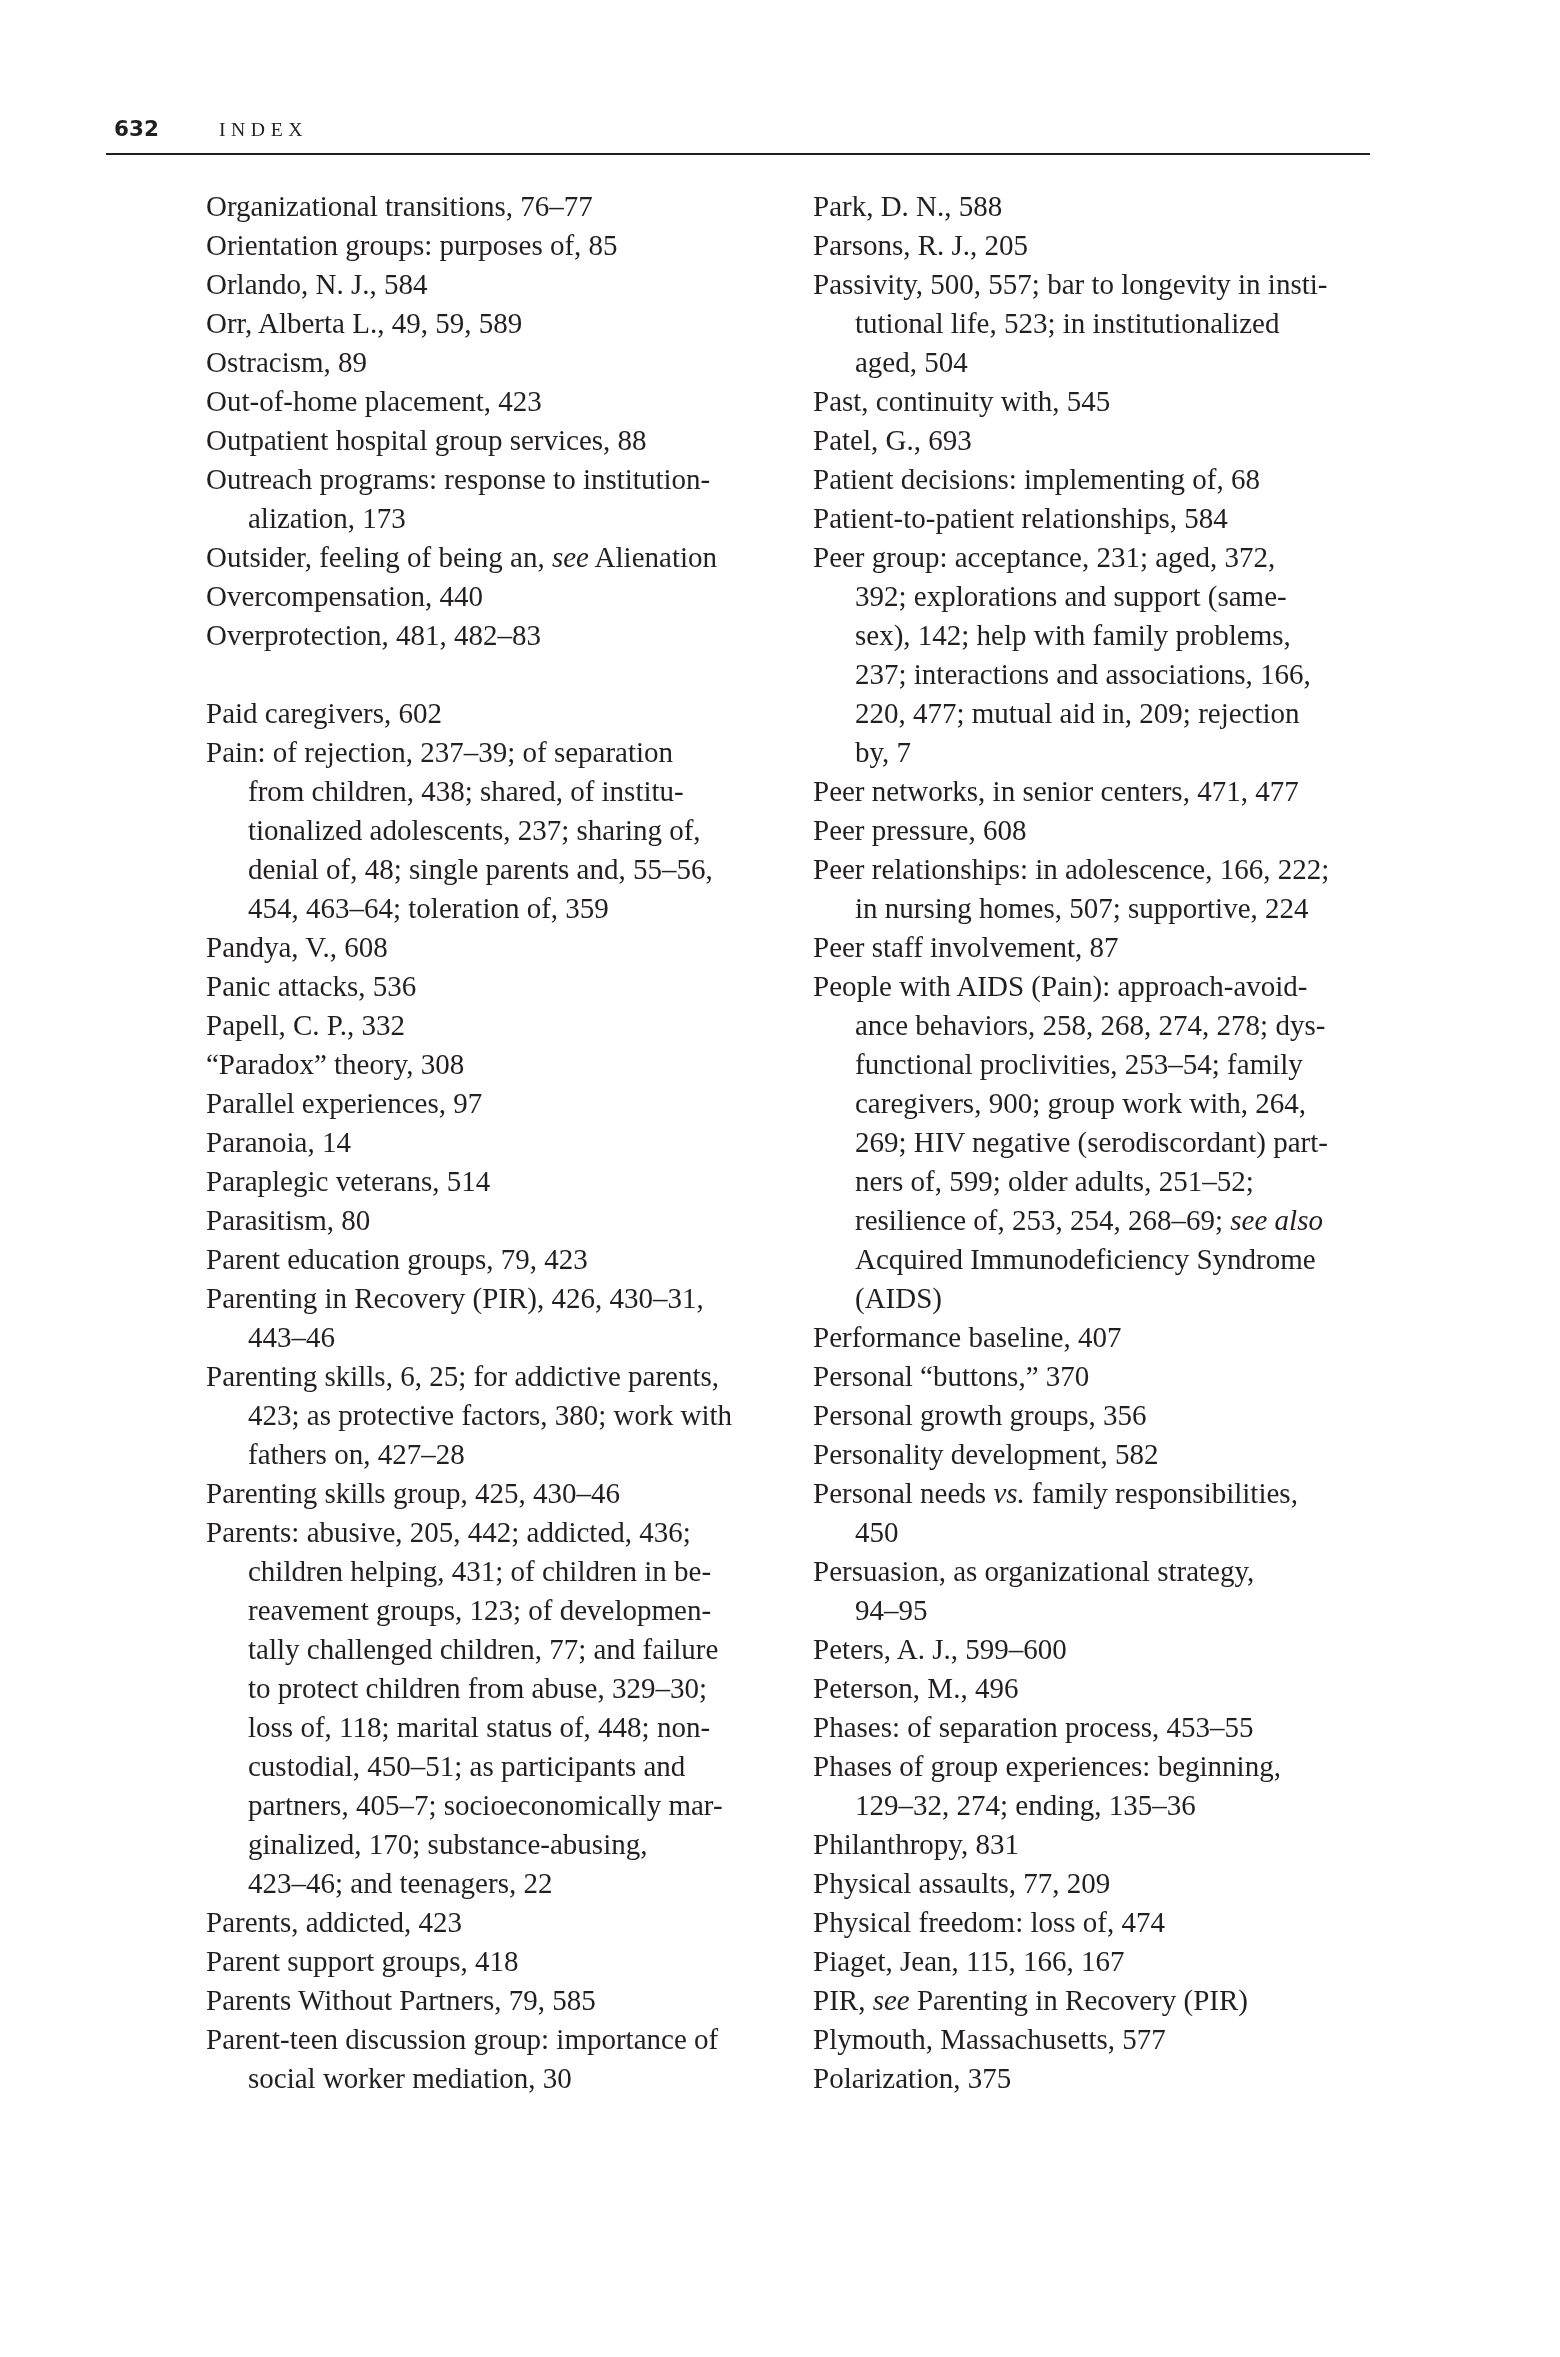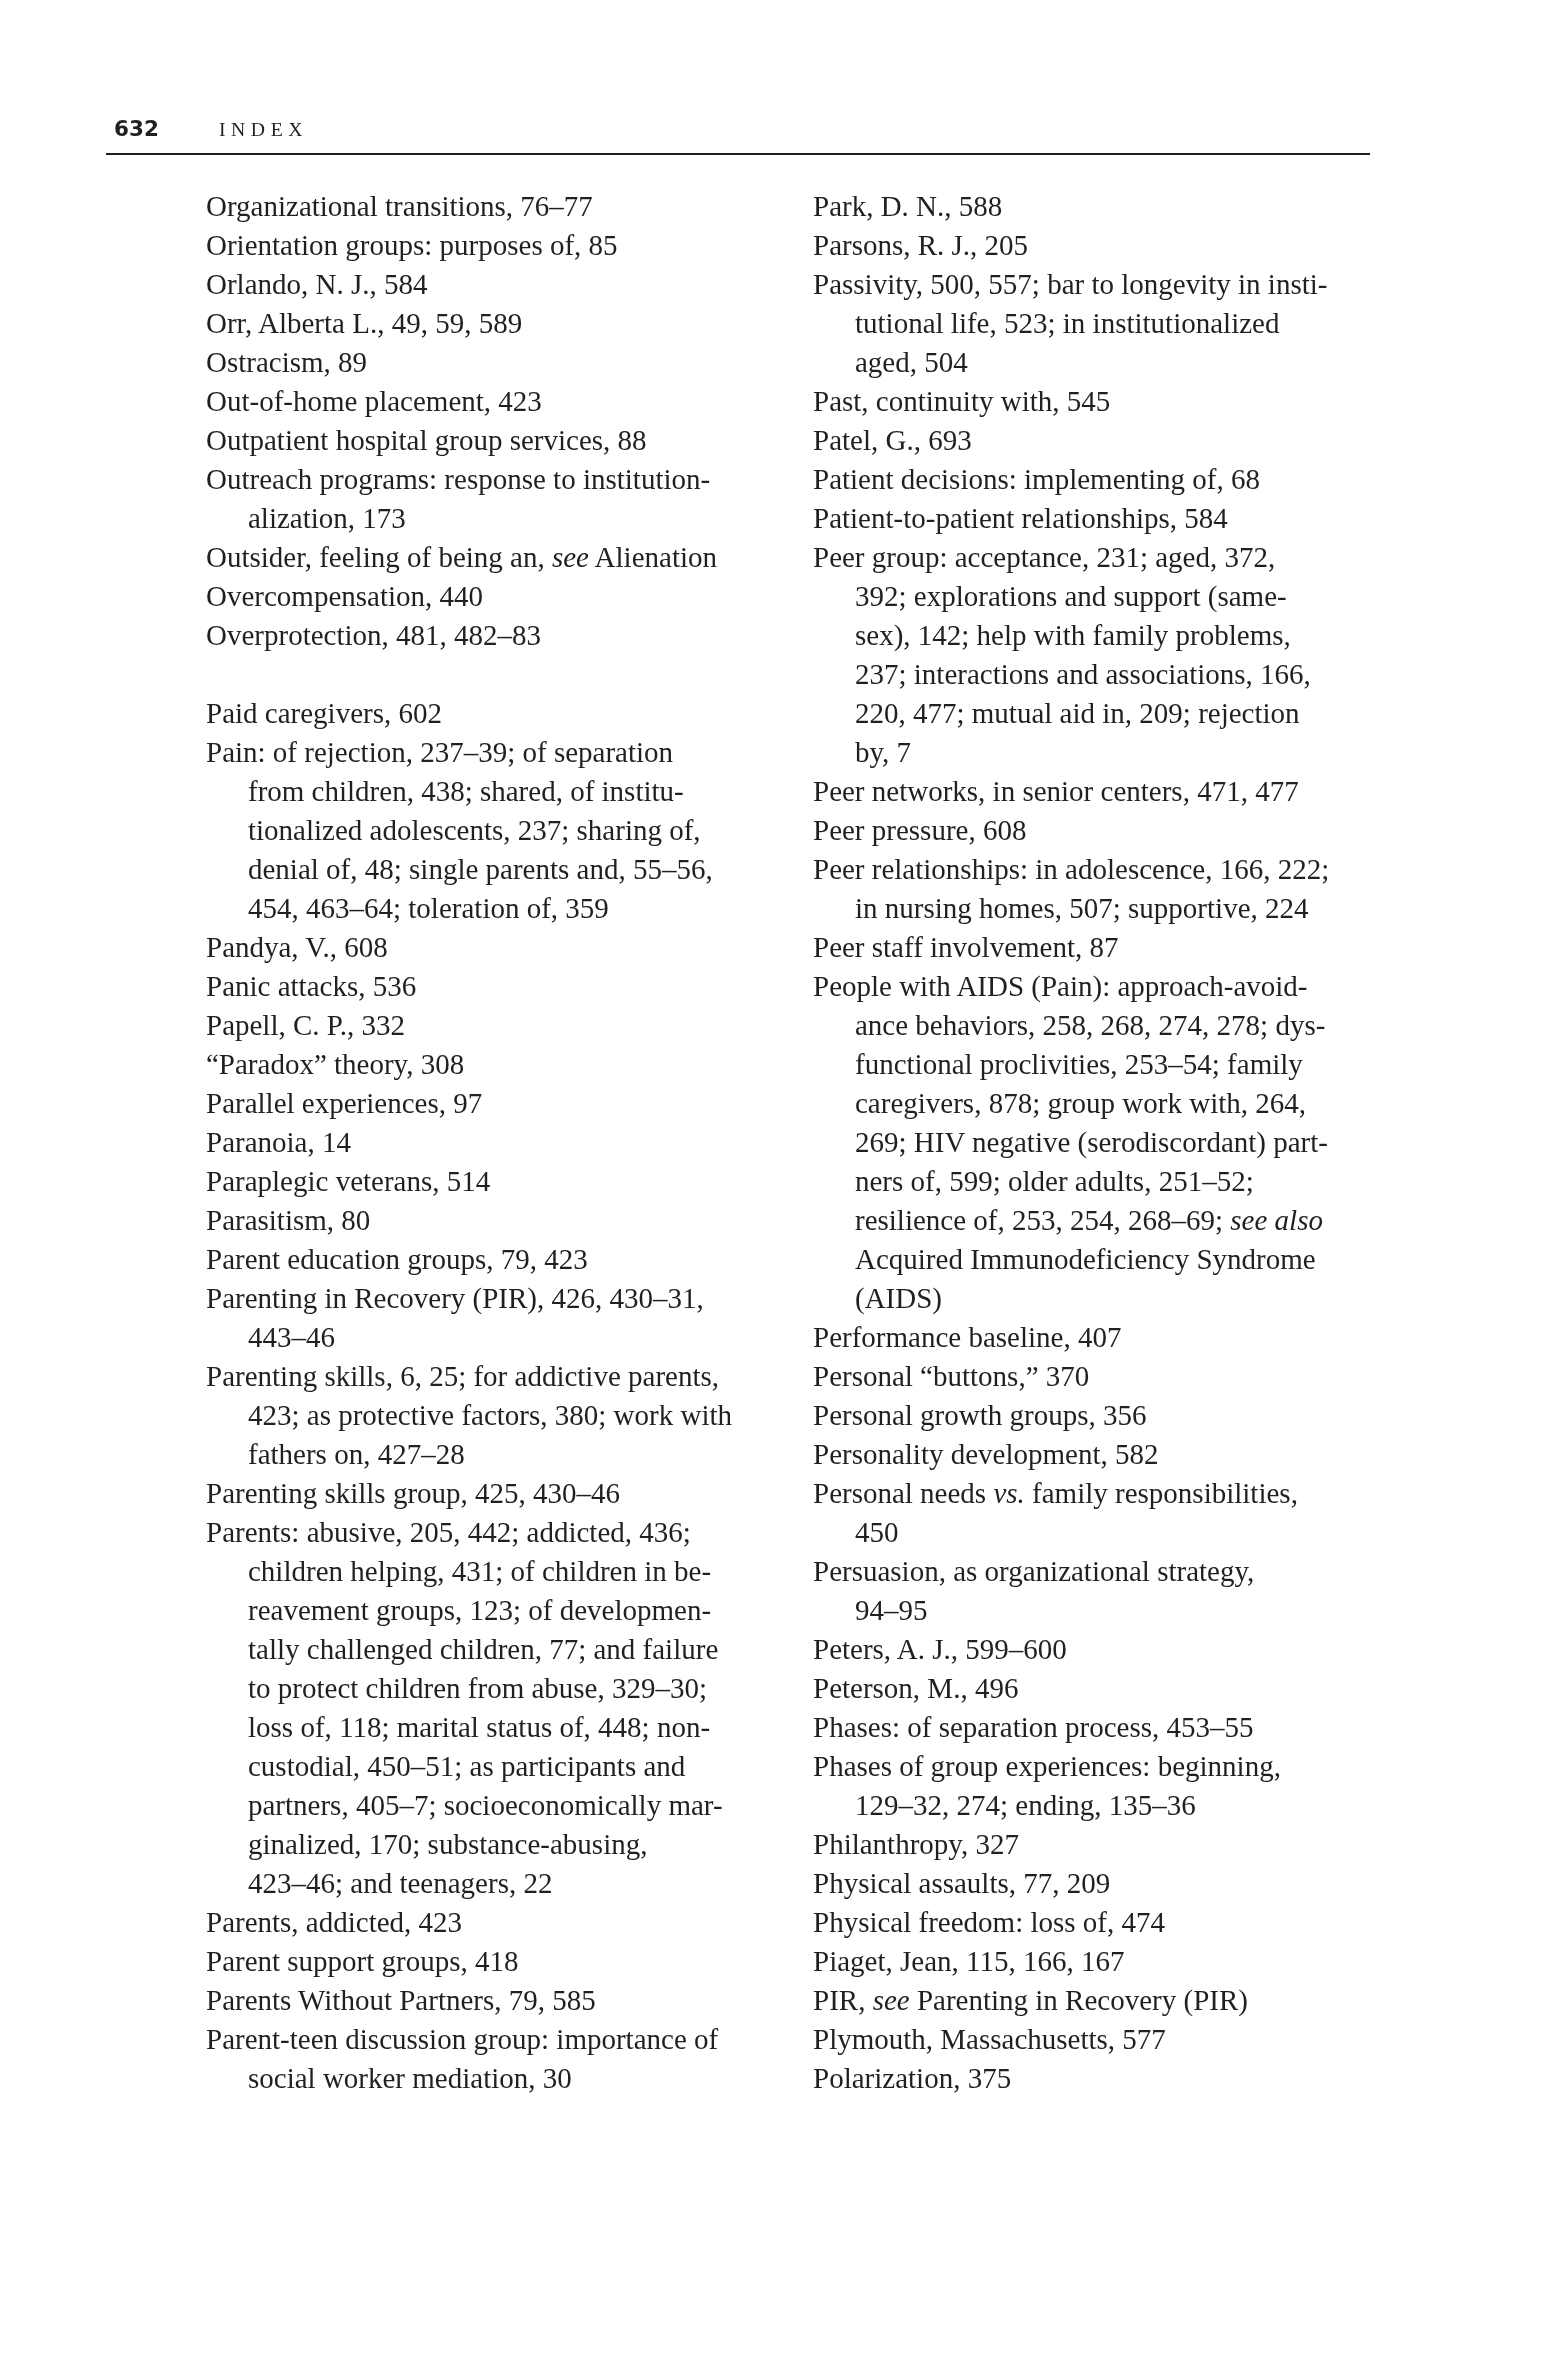--- a/index.html
+++ b/index.html
@@ -179,21 +179,21 @@
       <span class="line">Peer relationships: in adolescence, 166, 222;</span>
       <span class="line cont">in nursing homes, 507; supportive, 224</span>
     </div>
     <div class="entry">
       <span class="line">Peer staff involvement, 87</span>
     </div>
     <div class="entry">
       <span class="line">People with AIDS (Pain): approach-avoid-</span>
       <span class="line cont">ance behaviors, 258, 268, 274, 278; dys-</span>
       <span class="line cont">functional proclivities, 253–54; family</span>
-      <span class="line cont">caregivers, 878; group work with, 264,</span>
+      <span class="line cont">caregivers, 900; group work with, 264,</span>
       <span class="line cont">269; HIV negative (serodiscordant) part-</span>
       <span class="line cont">ners of, 599; older adults, 251–52;</span>
       <span class="line cont">resilience of, 253, 254, 268–69; <em>see also</em></span>
       <span class="line cont">Acquired Immunodeficiency Syndrome</span>
       <span class="line cont">(AIDS)</span>
     </div>
     <div class="entry">
       <span class="line">Performance baseline, 407</span>
     </div>
     <div class="entry">
@@ -220,21 +220,21 @@
       <span class="line">Peterson, M., 496</span>
     </div>
     <div class="entry">
       <span class="line">Phases: of separation process, 453–55</span>
     </div>
     <div class="entry">
       <span class="line">Phases of group experiences: beginning,</span>
       <span class="line cont">129–32, 274; ending, 135–36</span>
     </div>
     <div class="entry">
-      <span class="line">Philanthropy, 327</span>
+      <span class="line">Philanthropy, 831</span>
     </div>
     <div class="entry">
       <span class="line">Physical assaults, 77, 209</span>
     </div>
     <div class="entry">
       <span class="line">Physical freedom: loss of, 474</span>
     </div>
     <div class="entry">
       <span class="line">Piaget, Jean, 115, 166, 167</span>
     </div>

